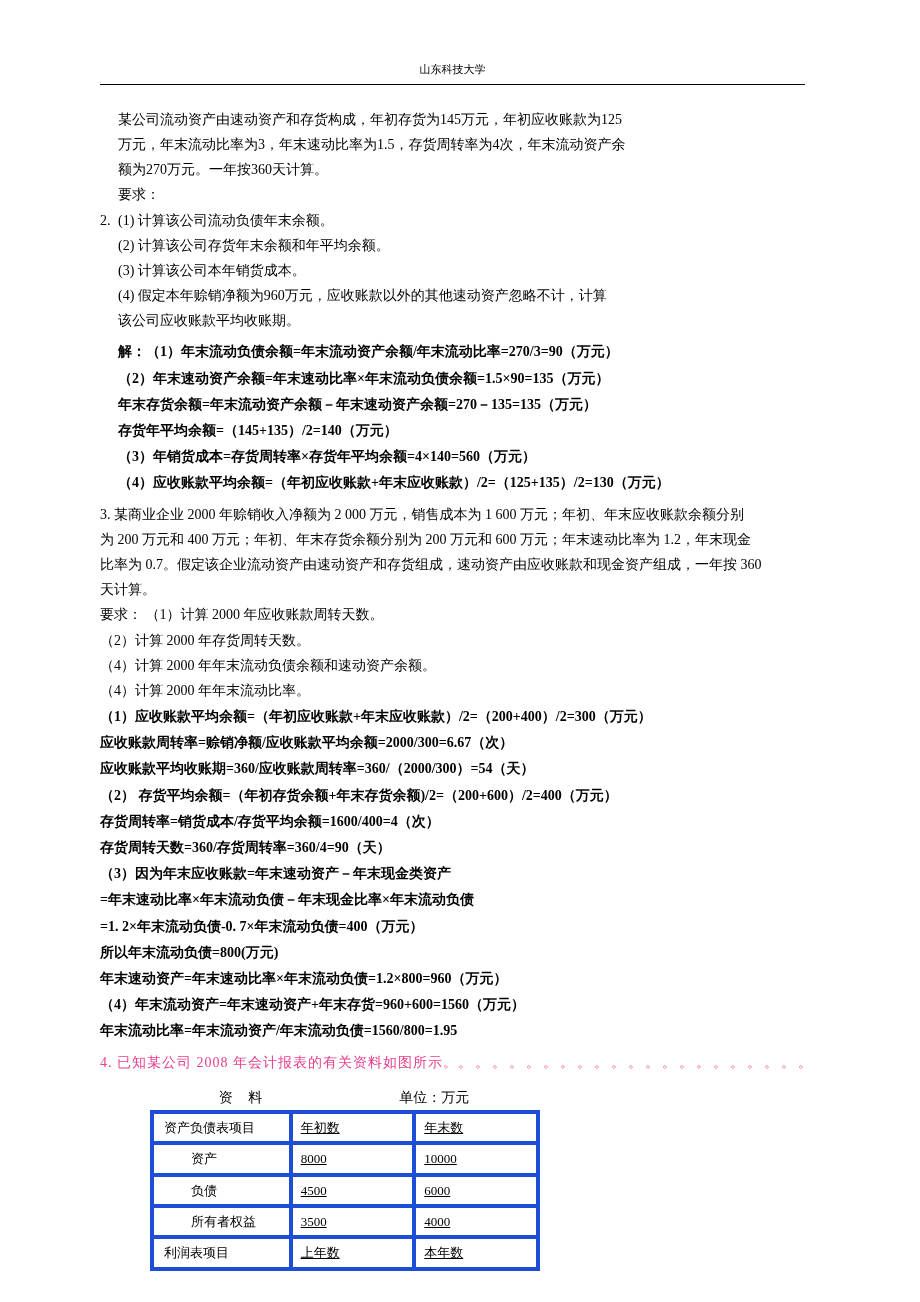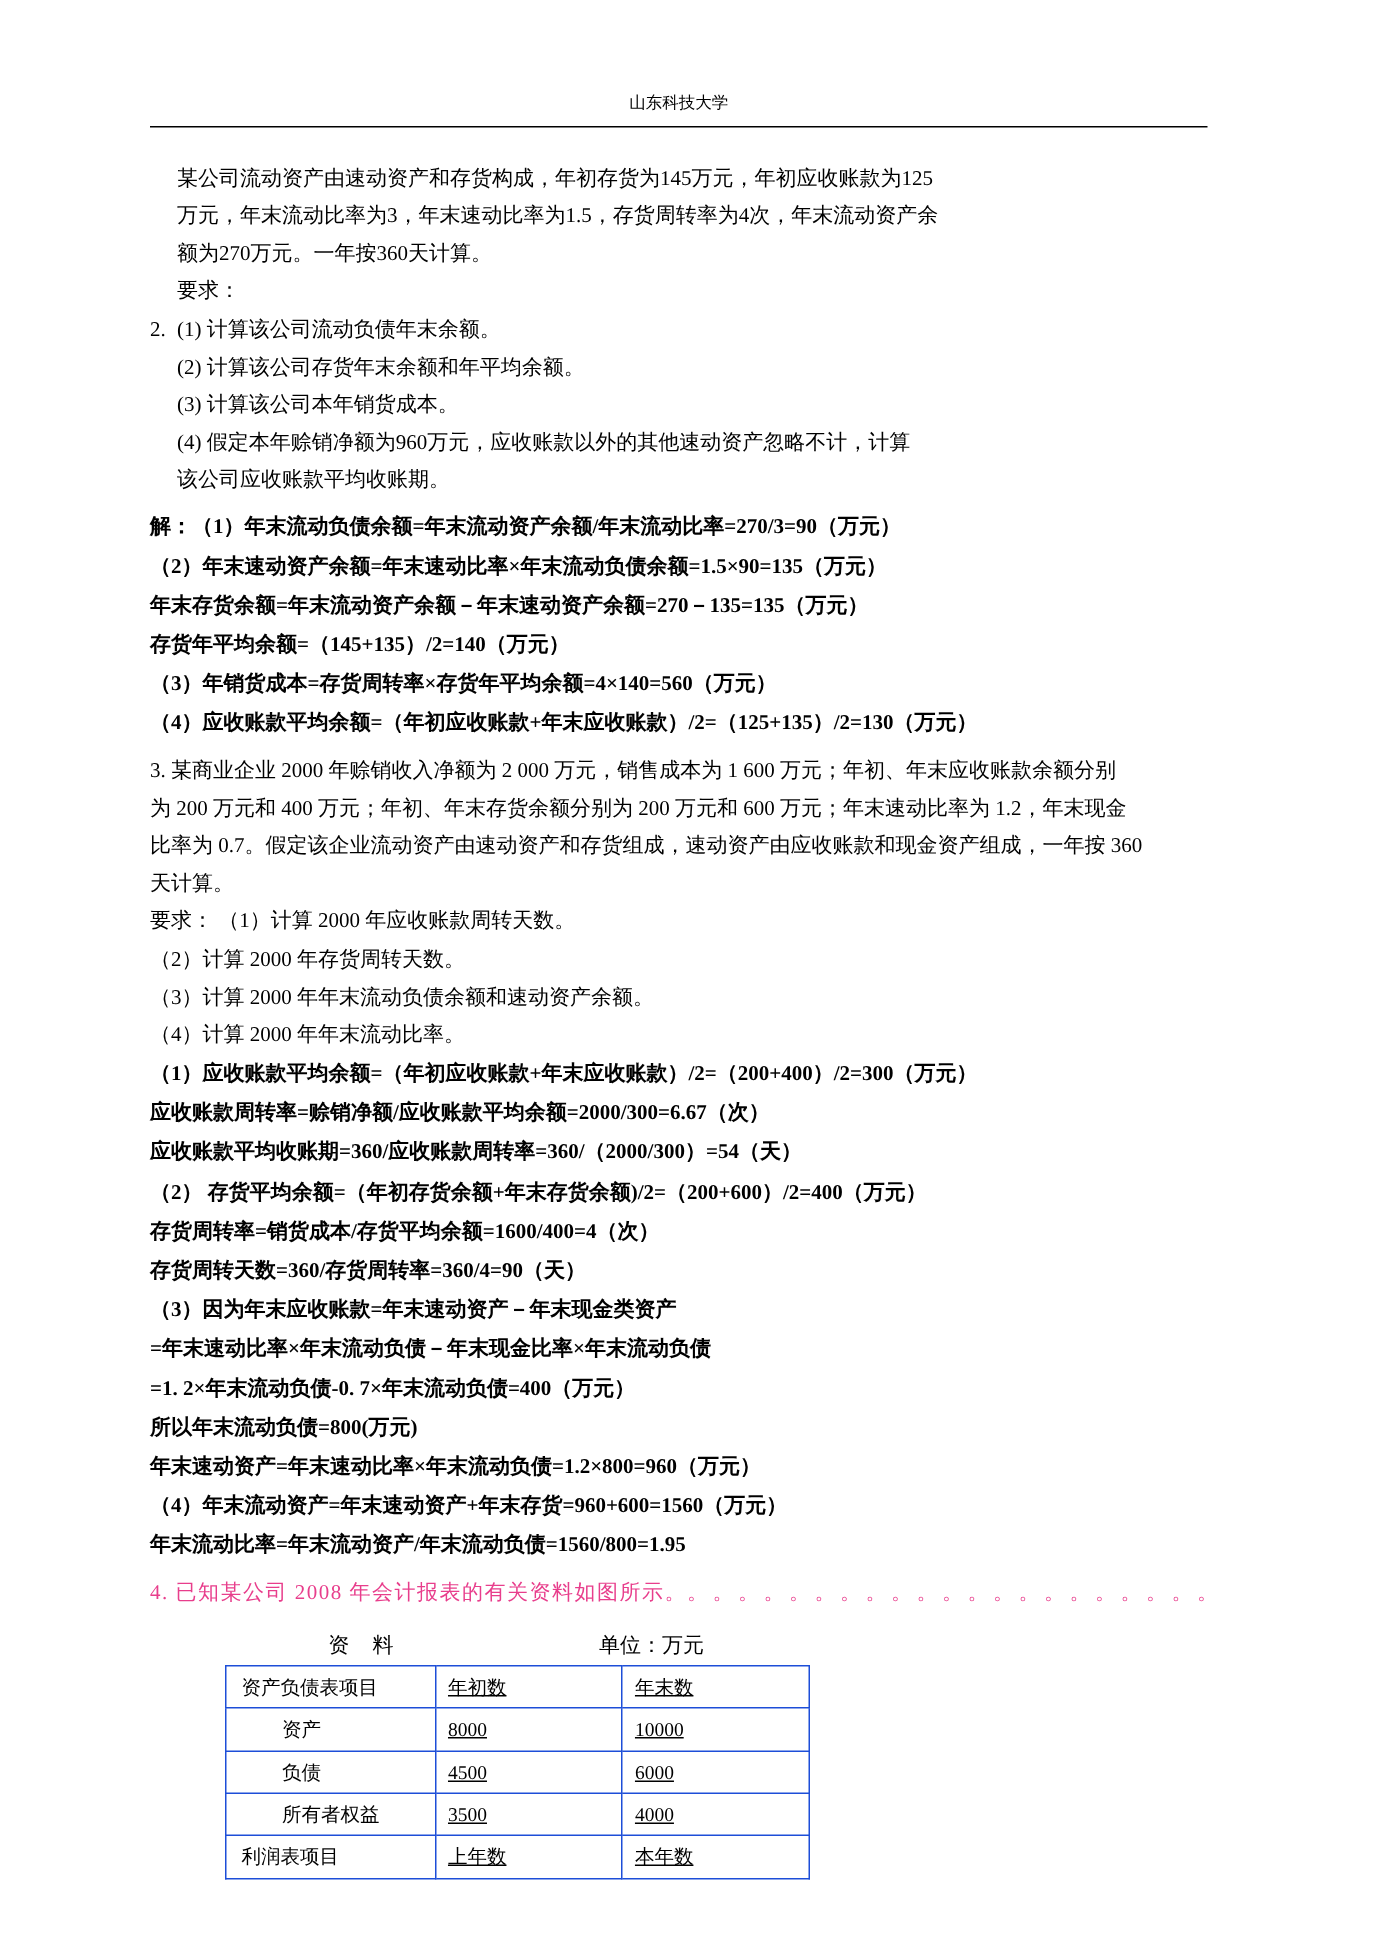--- a/index.html
+++ b/index.html
@@ -35,21 +35,21 @@
     .indent-block p {
       margin-left: 40px;
     }
     .normal p {
       margin: 0;
     }
     .solution {
       font-weight: bold;
     }
     .solution p {
-      margin: 1px 0;
+      margin: 1px 18px;
     }
     .indent1 { margin-left: 24px; }
     .indent2 { margin-left: 48px; }
     .indent3 { margin-left: 70px; }
     .q3-block { margin-top: 6px; }
     .q3-req { margin-left: 54px; }
     .q3-sol p { margin: 1px 0; }
     .q4-line {
       color: #e83e8c;
       margin-top: 6px;
@@ -79,21 +79,21 @@
       display: inline-block;
       width: 48%;
       text-align: center;
     }
     table {
       border-collapse: collapse;
       width: 390px;
       font-size: 13px;
     }
     td {
-      border: 1px solid #1d4ed8;
+      border: 4px solid #1d4ed8;
       padding: 2px 8px;
       height: 22px;
     }
     td.label { width: 140px; padding-left: 10px; }
     td.label-indent { width: 140px; padding-left: 37px; }
     td.num { width: 125px; text-align: left; text-decoration: underline; }
   </style>
 </head>
 <body>
 
@@ -127,21 +127,21 @@
 <div class="q3-block normal">
   <p>3. 某商业企业 2000 年赊销收入净额为 2 000 万元，销售成本为 1 600 万元；年初、年末应收账款余额分别</p>
   <p>为 200 万元和 400 万元；年初、年末存货余额分别为 200 万元和 600 万元；年末速动比率为 1.2，年末现金</p>
   <p>比率为 0.7。假定该企业流动资产由速动资产和存货组成，速动资产由应收账款和现金资产组成，一年按 360</p>
   <p>天计算。</p>
   <p>
     <span>要求：</span>
     <span>（1）计算 2000 年应收账款周转天数。</span>
   </p>
   <p class="q3-req">（2）计算 2000 年存货周转天数。</p>
-  <p class="q3-req">（3）计算 2000 年年末流动负债余额和速动资产余额。</p>
+  <p class="q3-req">（4）计算 2000 年年末流动负债余额和速动资产余额。</p>
   <p class="q3-req">（4）计算 2000 年年末流动比率。</p>
 </div>
 
 <div class="solution q3-sol">
   <p>（1）应收账款平均余额=（年初应收账款+年末应收账款）/2=（200+400）/2=300（万元）</p>
   <p class="indent1">应收账款周转率=赊销净额/应收账款平均余额=2000/300=6.67（次）</p>
   <p class="indent1">应收账款平均收账期=360/应收账款周转率=360/（2000/300）=54（天）</p>
   <p>（2） 存货平均余额=（年初存货余额+年末存货余额)/2=（200+600）/2=400（万元）</p>
   <p class="indent1">存货周转率=销货成本/存货平均余额=1600/400=4（次）</p>
   <p class="indent1">存货周转天数=360/存货周转率=360/4=90（天）</p>

